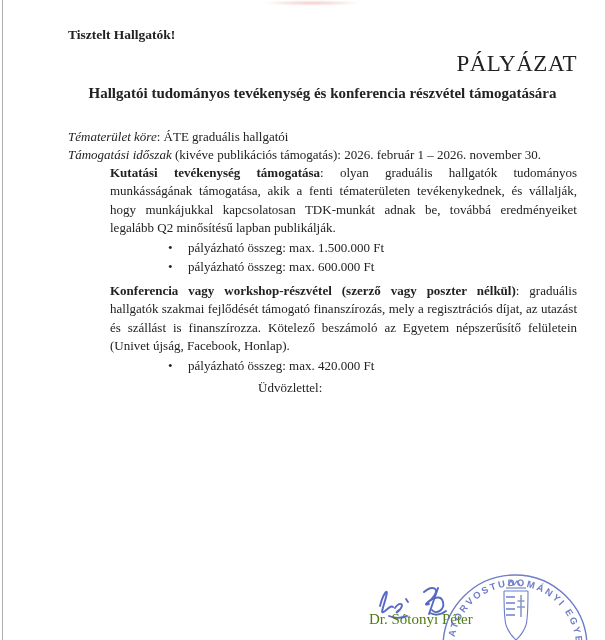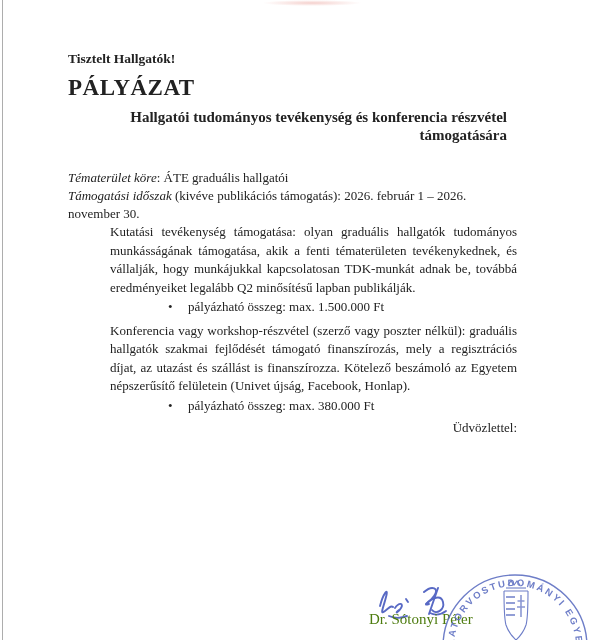--- a/index.html
+++ b/index.html
@@ -28,38 +28,37 @@
   .top-smudge {
     position: absolute;
     left: 262px;
     top: 0;
     width: 100px;
     height: 6px;
     background: radial-gradient(ellipse at center, rgba(225,120,110,0.35), rgba(225,120,110,0) 70%);
   }
   .content {
     position: relative;
-    padding: 26px 88px 0 68px;
-    margin-top: 24px;
+    padding: 26px 28px 0 68px;
   }
   .greeting {
     font-weight: bold;
     font-size: 13.5px;
     line-height: 18px;
   }
   .doc-title {
-    text-align: left;
-    font-weight: bold;
+    text-align: right;
+    font-weight: normal;
     font-size: 23px;
     line-height: 28px;
     letter-spacing: 0.5px;
     margin-top: 6px;
   }
   .doc-subtitle {
-    text-align: right;
+    text-align: center;
     font-weight: bold;
     font-size: 15px;
     line-height: 17.5px;
     margin-top: 7px;
     padding: 0 10px;
   }
   .meta {
     margin-top: 25px;
     line-height: 18px;
   }
@@ -91,41 +90,40 @@
   }
   .email-link {
     color: #2b2b2b;
     text-decoration: underline;
     cursor: pointer;
   }
   .closing {
     margin-top: 4px;
     margin-left: 190px;
     line-height: 18px;
-    text-align: right;
   }
   .signer {
     position: absolute;
     left: 369px;
     top: 611px;
     font-size: 15px;
     color: #4d7c0f;
     white-space: nowrap;
   }
   .signature-svg {
     position: absolute;
     left: 366px;
     top: 580px;
   }
   .stamp-svg {
     position: absolute;
     left: 432px;
     top: 563px;
   }
-  strong { font-weight: normal; }
+  strong { font-weight: bold; }
 </style>
 </head>
 <body>
 
 <div class="page">
   <div class="scan-edge"></div>
   <div class="top-smudge"></div>
 
   <div class="content">
     <div class="greeting">Tisztelt Hallgatók!</div>
@@ -136,23 +134,24 @@
 
     <div class="meta">
       <div><em>Tématerület köre</em><span>: ÁTE graduális hallgatói</span></div>
       <div><em>Támogatási időszak</em><span> (kivéve publikációs támogatás): 2026. február 1 – 2026. november 30.</span></div>
     </div>
 
     <div class="sections">
       <p class="section"><strong>Kutatási tevékenység támogatása</strong><span>: olyan graduális hallgatók tudományos munkásságának támogatása, akik a fenti tématerületen tevékenykednek, és vállalják, hogy munkájukkal kapcsolatosan TDK-munkát adnak be, továbbá eredményeiket legalább Q2 minősítésű lapban publikálják.</span></p>
       <div class="bullet-line"><span class="dot">•</span><span>pályázható összeg: max. 1.500.000 Ft</span></div>
 
+      <div class="bullet-line"><span class="dot">•</span><span>pályázható összeg: max. 600.000 Ft</span></div>
 
       <p class="section mt2"><strong>Konferencia vagy workshop-részvétel (szerző vagy poszter nélkül)</strong><span>: graduális hallgatók szakmai fejlődését támogató finanszírozás, mely a regisztrációs díjat, az utazást és szállást is finanszírozza. Kötelező beszámoló az Egyetem népszerűsítő felületein (Univet újság, Facebook, Honlap).</span></p>
-      <div class="bullet-line"><span class="dot">•</span><span>pályázható összeg: max. 380.000 Ft</span></div>
+      <div class="bullet-line"><span class="dot">•</span><span>pályázható összeg: max. 420.000 Ft</span></div>
 
     </div>
 
 
     <div class="closing">Üdvözlettel:</div>
   </div>
 
   <svg class="signature-svg" width="112" height="44" viewBox="0 0 112 44">
     <g fill="none" stroke="#4a5dc0" stroke-width="1.9" stroke-linecap="round" stroke-linejoin="round" opacity="0.92">
       <path d="M14 26 C17 14, 23 6, 20 17 C18 26, 13 36, 19 31 C23 28, 25 25, 27 27"></path>

